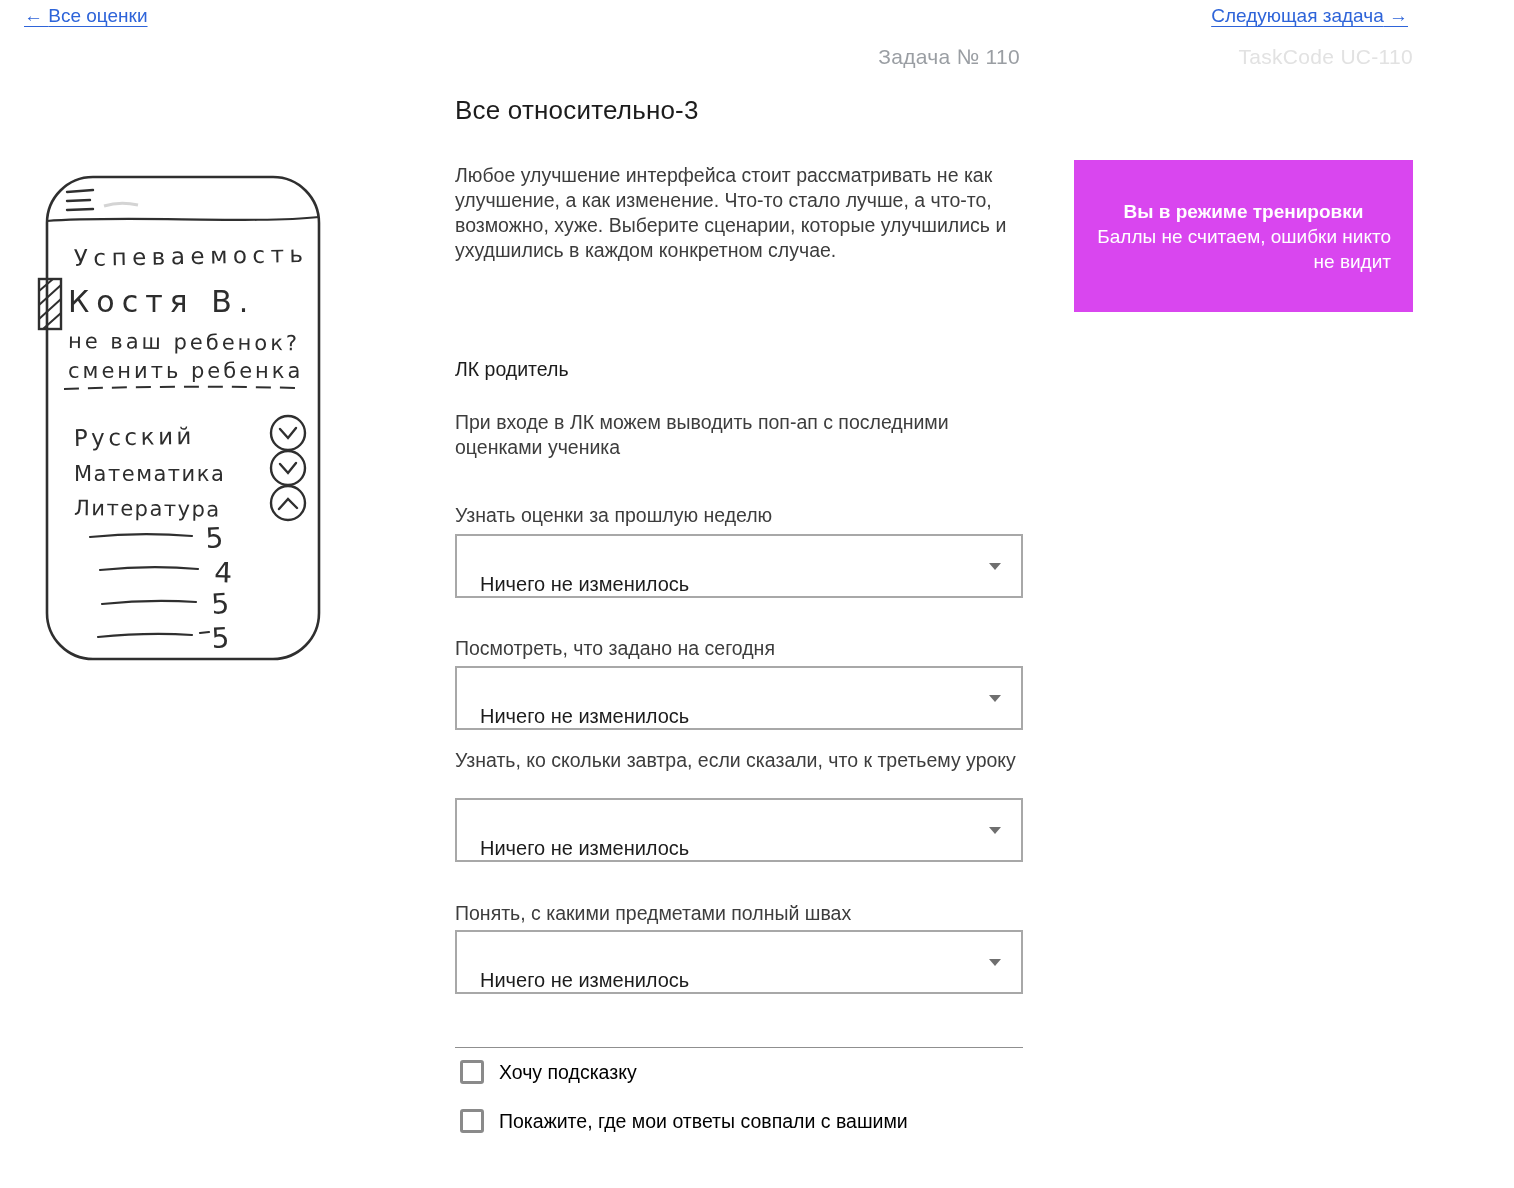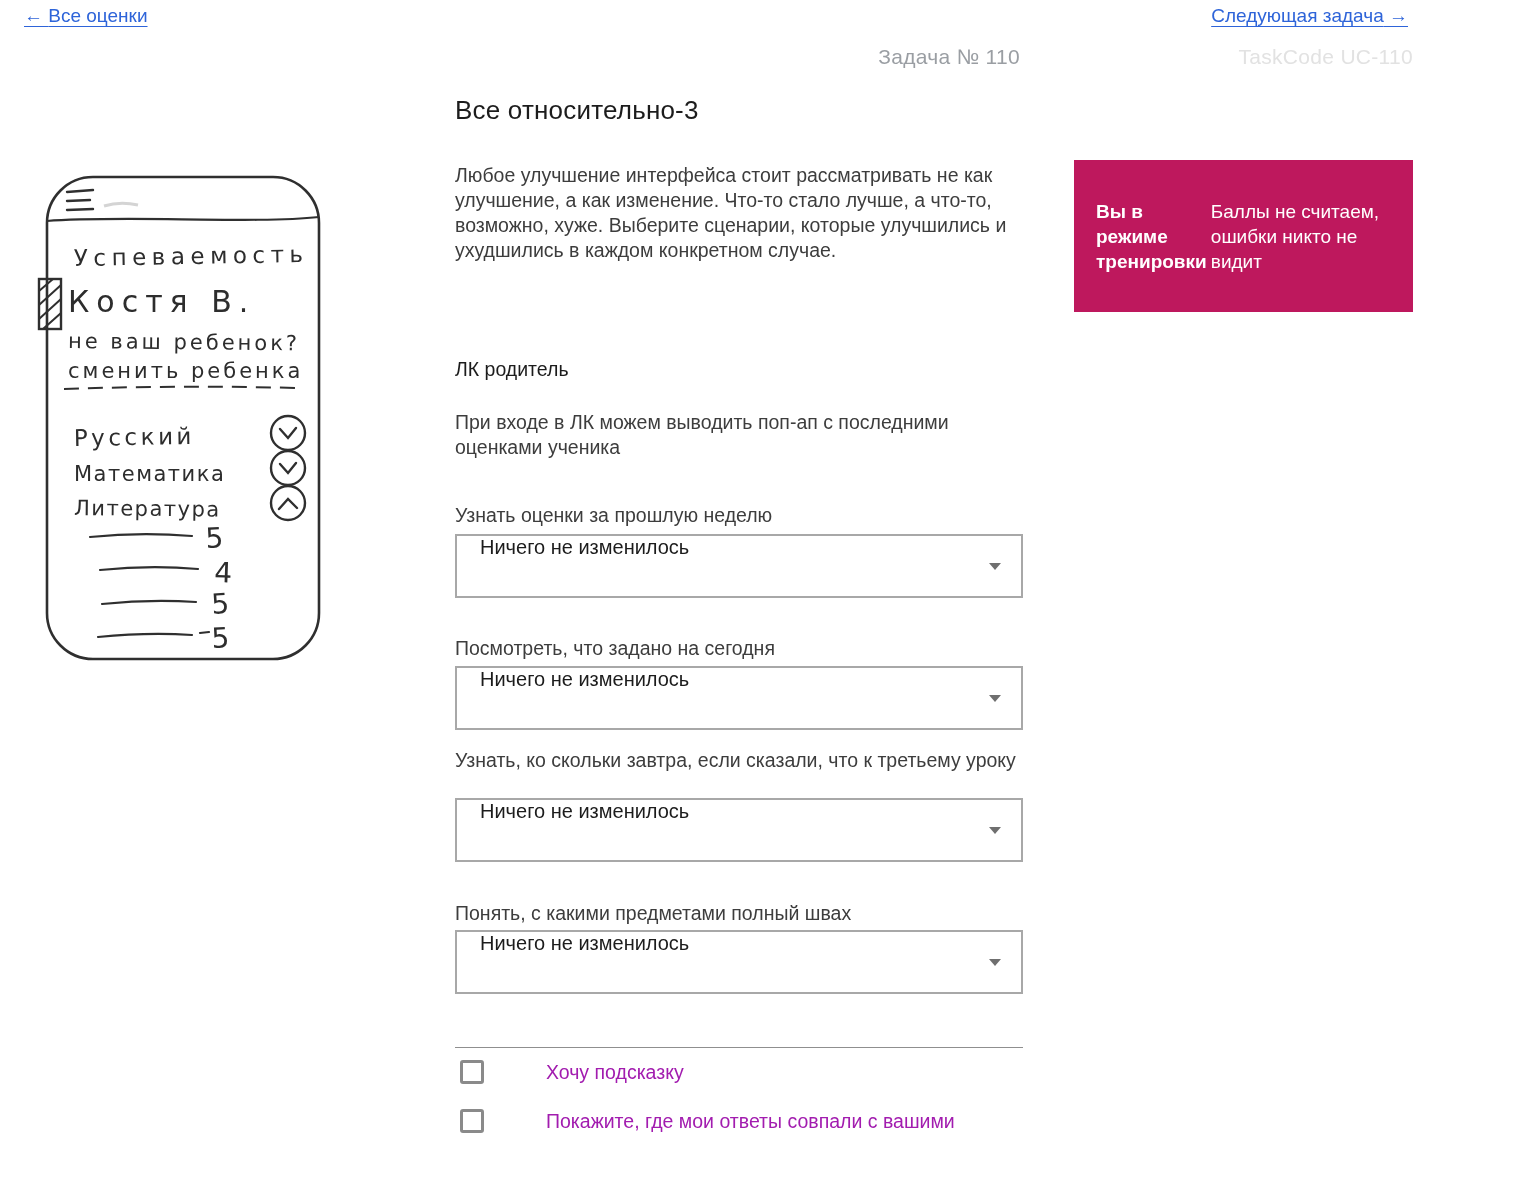--- a/index.html
+++ b/index.html
@@ -14,41 +14,41 @@
   .nav-next { right:106px; top:5px; }
 
   .meta { font-size:21px; letter-spacing:0.3px; }
   .meta-number { right:494px; top:45px; color:#9a9ea3; }
   .meta-code   { right:101px; top:45px; color:#e2e2e2; }
 
   .page-title { left:455px; top:95px; font-size:26px; font-weight:400; color:#1c1c1c; letter-spacing:0.2px; }
 
   .desc { left:455px; top:163px; width:572px; font-size:19.5px; line-height:25px; color:#3d3d3d; }
 
-  .banner { left:1074px; top:160px; width:339px; height:152px; background:#be185d; color:#ffffff;
-            display:flex; flex-direction:row; justify-content:center; align-items:center;
-            text-align:left; padding:0 22px; }
+  .banner { left:1074px; top:160px; width:339px; height:152px; background:#d946ef; color:#ffffff;
+            display:flex; flex-direction:column; justify-content:center; align-items:center;
+            text-align:right; padding:0 22px; }
   .banner .b-title { font-weight:700; font-size:19px; line-height:25px; }
   .banner .b-sub   { font-size:19px; line-height:25px; }
 
   .section-title { left:455px; top:358px; font-size:19.5px; font-weight:400; color:#1c1c1c; }
   .section-intro { left:455px; top:410px; width:572px; font-size:19.5px; line-height:25px; color:#3d3d3d; }
 
   .q-label { left:455px; width:572px; font-size:19.5px; line-height:25px; color:#3d3d3d; }
   .select { left:455px; width:568px; height:64px; background:#fff; border:2px solid #a8a8a8;
-            display:flex; align-items:flex-start; padding:0 44px 0 23px; cursor:pointer; }
+            display:flex; align-items:flex-end; padding:0 44px 0 23px; cursor:pointer; }
   .select .sel-value { font-size:20px; color:#1c1c1c; flex:1; white-space:nowrap; overflow:hidden; }
   .select .sel-arrow { position:absolute; right:20px; top:50%; margin-top:-3px; width:0; height:0;
             border-left:6px solid transparent; border-right:6px solid transparent; border-top:7px solid #6f6f6f; }
 
   .divider { left:455px; top:1047px; width:568px; height:1px; background:#8f8f8f; }
 
   .cb-row { left:460px; display:flex; align-items:center; gap:15px; cursor:pointer; }
   .cb-box { width:24px; height:24px; border:3px solid #8a8a8a; border-radius:3px; background:#fff; flex:0 0 auto; }
-  .cb-label { font-size:19.5px; color:#a21caf; white-space:nowrap;margin-left:47px; }
+  .cb-label { font-size:19.5px; color:#000000; white-space:nowrap; }
 
   .sketch { left:30px; top:163px; width:315px; height:512px; }
   .sketch svg { display:block; }
   .sk-text { fill:#2d2d2d; font-family:"DejaVu Sans", sans-serif; }
 </style>
 </head>
 <body>
 
 <div class="page">
 

